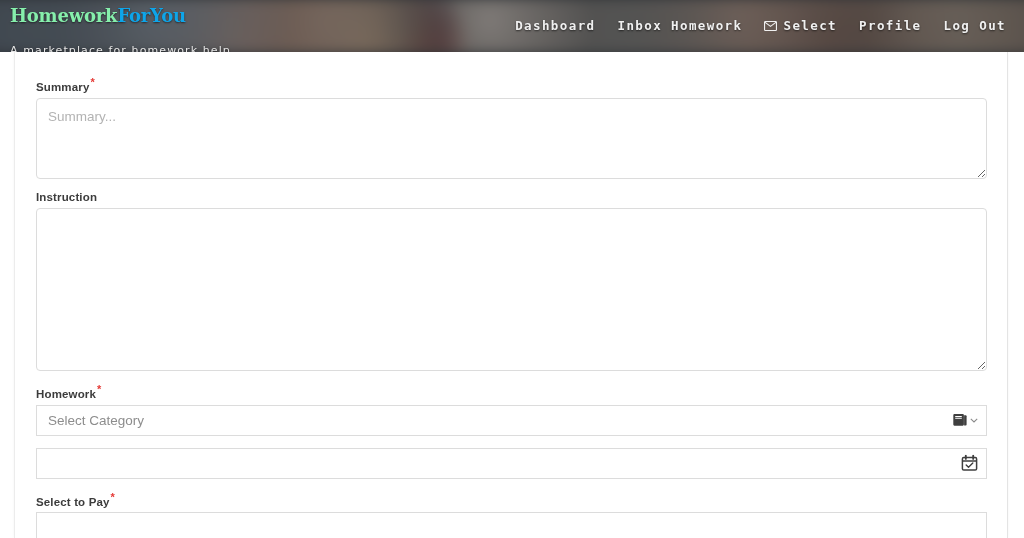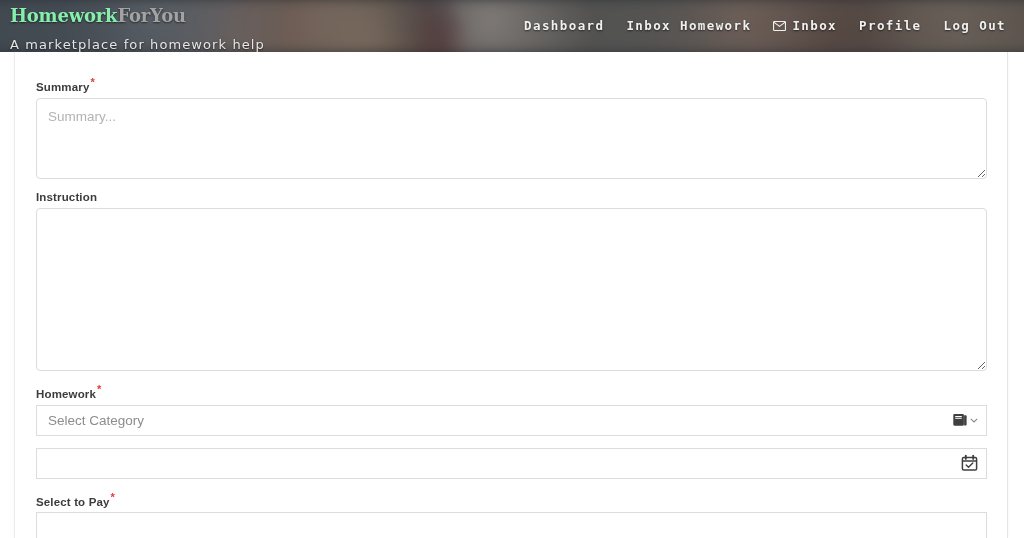--- a/index.html
+++ b/index.html
@@ -57,25 +57,25 @@
 
   .brand { padding: 7px 0 0 10px; line-height: 1; user-select: none; }
   .brand-title {
     font-family: "DejaVu Serif", serif;
     font-weight: bold;
     font-size: 18px;
     letter-spacing: -0.2px;
     text-shadow: 0 1px 2px rgba(0,0,0,.55);
   }
   .brand-title .b1 { color: #86efac; }
-  .brand-title .b2 { color: #a3a3a3; }
+  .brand-title .b2 { color: #0ea5e9; }
   .brand-tag {
-    margin-top: 13px;
+    margin-top: 20px;
     font-family: "DejaVu Sans", sans-serif;
-    font-size: 13px;
+    font-size: 11px;
     letter-spacing: 1.1px;
     color: #e6e6e6;
     text-shadow: 0 1px 2px rgba(0,0,0,.6);
   }
 
   .nav {
     display: flex;
     align-items: center;
     gap: 22px;
     padding: 18px 18px 0 0;
@@ -209,21 +209,21 @@
           <span>Inbox Homework</span>
         </a>
 
         <a class="nav-item">
           <span class="mail-icon">
             <svg width="13" height="10" viewBox="0 0 13 10" fill="none" stroke="#f0f0f0" stroke-width="1.1">
               <rect x="0.55" y="0.55" width="11.9" height="8.9" rx="0.8"></rect>
               <path d="M0.8 1.1 L6.5 5.4 L12.2 1.1"></path>
             </svg>
           </span>
-          <span>Inbox</span>
+          <span>Select</span>
         </a>
 
         <a class="nav-item">
           <span>Profile</span>
         </a>
 
         <a class="nav-item">
           <span>Log Out</span>
         </a>
 

